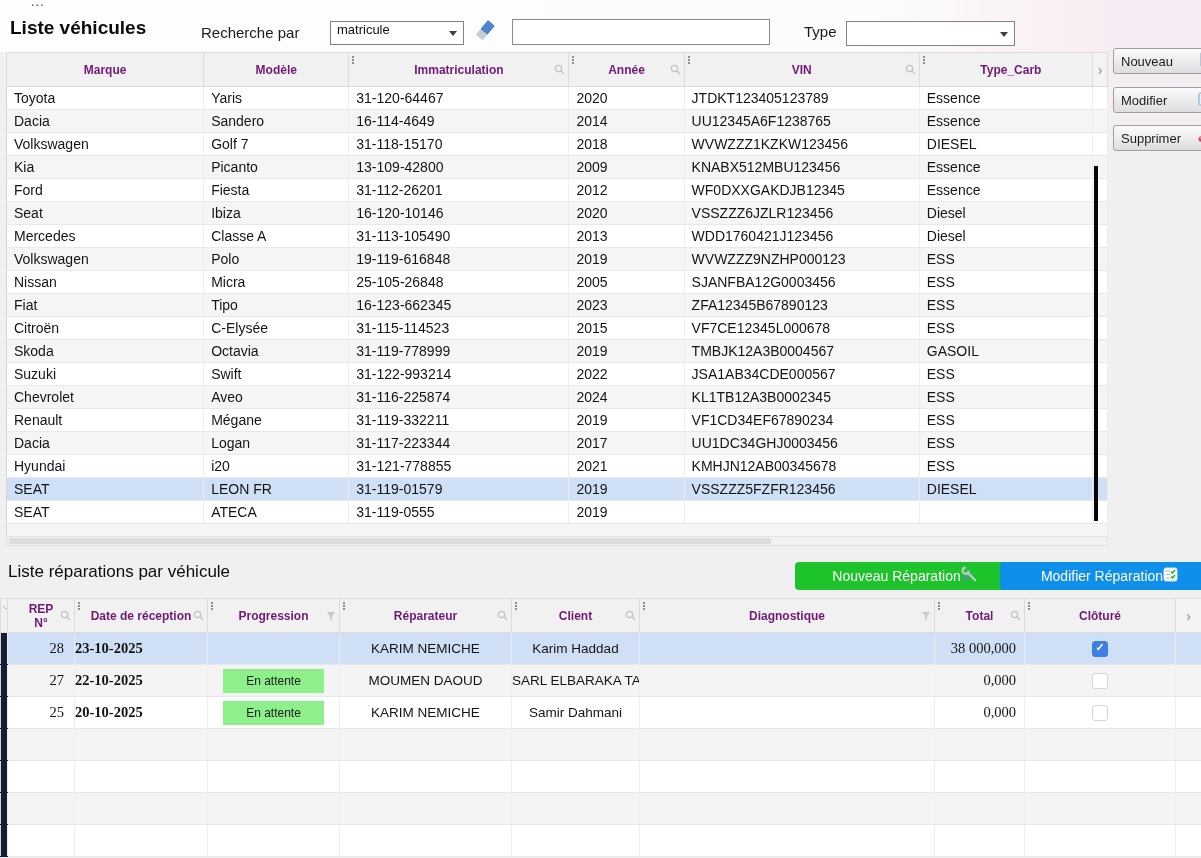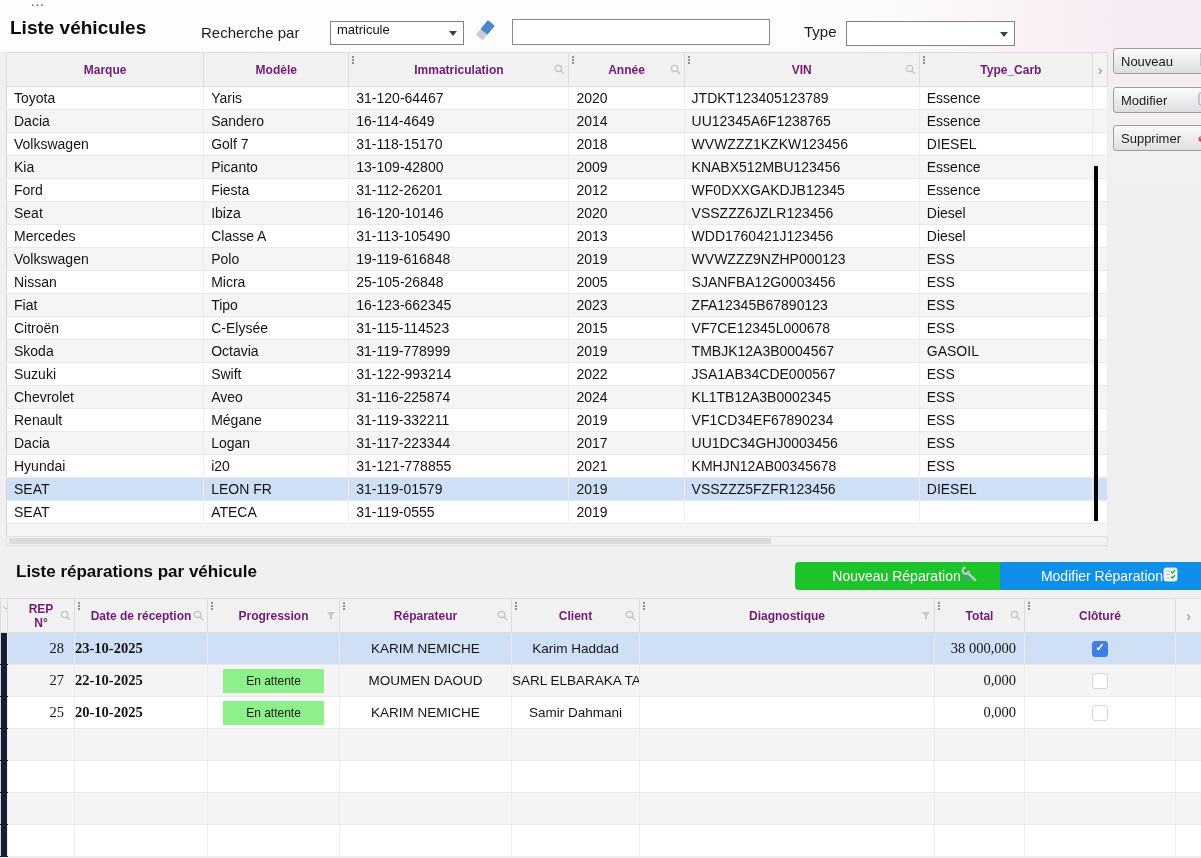--- a/index.html
+++ b/index.html
@@ -44,21 +44,21 @@
   .vgrid tbody.tail td{height:12px;background:#f5f5f6;}
   .vscrollbar{position:absolute;left:1094px;top:166px;width:4px;height:355px;background:#060606;}
   .hscroll{position:absolute;left:6px;top:536px;width:1102px;height:10px;background:#f1f1f2;
     border:1px solid #e2e2e3;box-sizing:border-box;}
   .hscroll .thumb{position:absolute;left:2px;top:1px;width:762px;height:6px;background:#dcdcde;}
   
   .side-btn{position:absolute;left:1113px;width:108px;height:26px;box-sizing:border-box;cursor:default;
     background:linear-gradient(#fbfbfb,#dedee0);border:1px solid #9e9ea2;border-radius:3px;
     display:flex;align-items:center;justify-content:space-between;padding:0 7px;font-size:13px;color:#1c1c1c;}
   
-  .r-title{position:absolute;left:16px;top:562px;font-size:17px;font-weight:bold;color:#0c0c0c;}
+  .r-title{position:absolute;left:8px;top:562px;font-size:17px;font-weight:normal;color:#0c0c0c;}
   .big-btn{position:absolute;top:562px;width:220px;height:28px;border-radius:4px;color:#fff;
     display:flex;align-items:center;justify-content:center;font-size:14px;}
   .btn-new-rep{left:795px;background:#1dc32a;}
   .btn-edit-rep{left:1000px;background:#0e8fe9;}
   
   .rgrid{position:absolute;left:0;top:598px;width:1201px;font-size:13.5px;border:1px solid #d3d3d5;}
   .rgrid td{height:31px;border-right:1px solid #ededee;border-bottom:1px solid #e9e9ea;
     padding:0;color:#141414;white-space:nowrap;overflow:hidden;}
   .rgrid tbody.data tr:nth-child(even) td{background:#f4f4f5;}
   .rgrid tbody.blank tr:nth-child(odd) td{background:#f4f4f5;}

